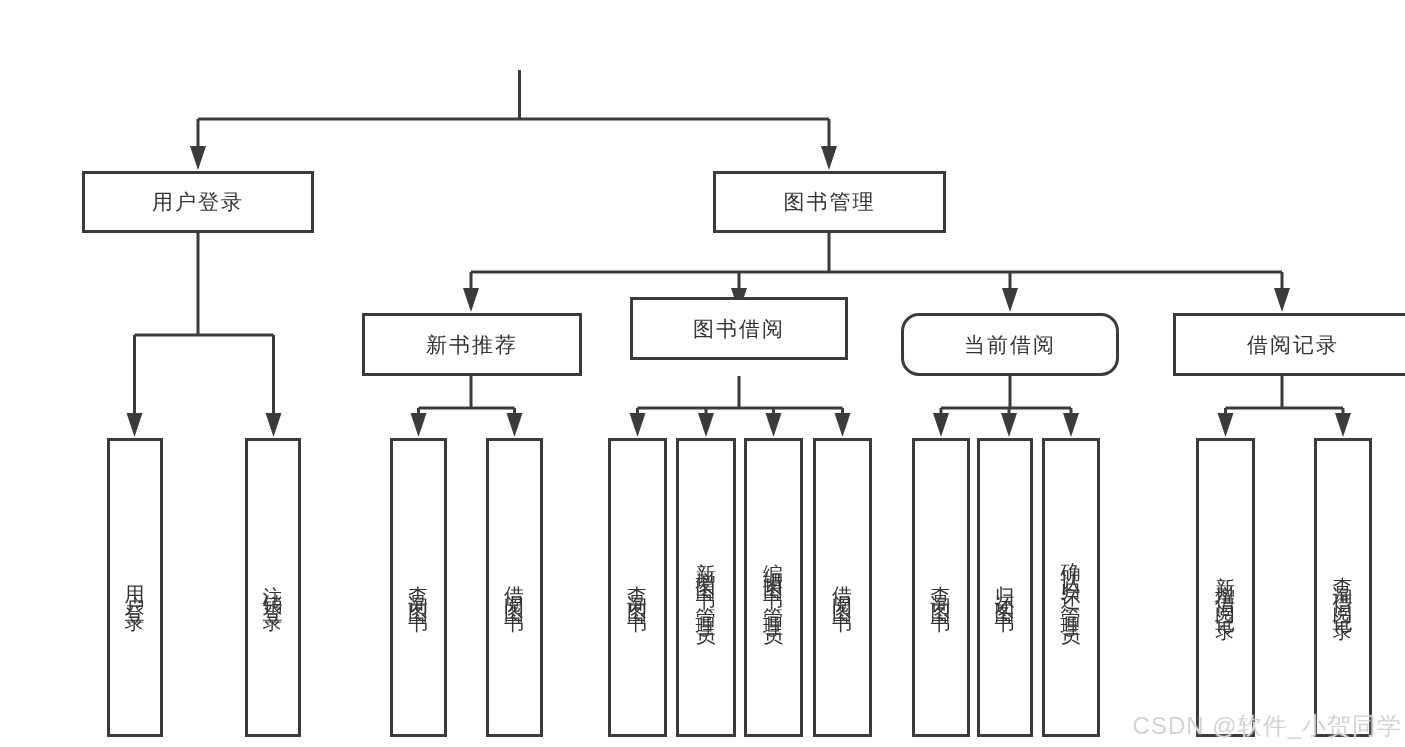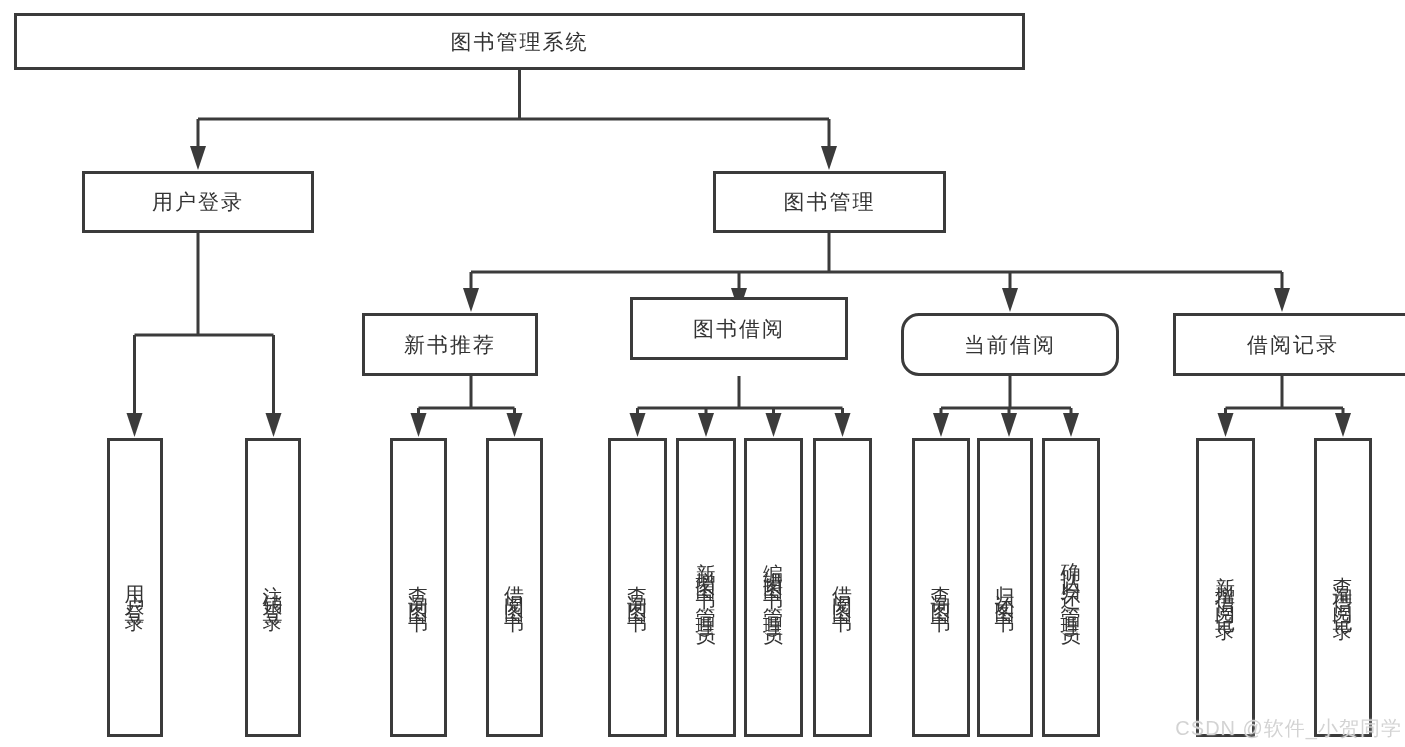--- a/index.html
+++ b/index.html
@@ -48,21 +48,21 @@
     white-space: nowrap;
     line-height: 1;
   }
   .node.leaf {
     font-size: 20px;
   }
   .watermark {
     position: absolute;
     right: 3px;
     bottom: 5px;
-    font-size: 20px;
+    font-size: 24px;
     letter-spacing: 1px;
     color: var(--watermark);
     text-shadow: 0 0 2px rgba(255,255,255,0.9);
     z-index: 10;
     pointer-events: none;
   }
 </style>
 </head>
 <body>
 
@@ -94,32 +94,29 @@
       <polygon points="765.5,413 781.5,413 773.5,437"></polygon>
       <polygon points="834.5,413 850.5,413 842.5,437"></polygon>
       <polygon points="933,413 949,413 941,437"></polygon>
       <polygon points="1001,413 1017,413 1009,437"></polygon>
       <polygon points="1063,413 1079,413 1071,437"></polygon>
       <polygon points="1217.5,413 1233.5,413 1225.5,437"></polygon>
       <polygon points="1335,413 1351,413 1343,437"></polygon>
     </g>
   </svg>
 
-  <div class="node" style="left:14px;top:13px;width:1011px;height:57px;">
-    <span>图书管理系统</span>
-  </div>
 
   <div class="node" style="left:82px;top:171px;width:232px;height:62px;">
     <span>用户登录</span>
   </div>
   <div class="node" style="left:713px;top:171px;width:233px;height:62px;">
     <span>图书管理</span>
   </div>
 
-  <div class="node" style="left:362px;top:313px;width:176px;height:63px;">
+  <div class="node" style="left:362px;top:313px;width:220px;height:63px;">
     <span>新书推荐</span>
   </div>
   <div class="node" style="left:630px;top:297px;width:218px;height:63px;">
     <span>图书借阅</span>
   </div>
   <div class="node" style="left:901px;top:313px;width:218px;height:63px;border-radius:18px;">
     <span>当前借阅</span>
   </div>
   <div class="node" style="left:1173px;top:313px;width:240px;height:63px;">
     <span>借阅记录</span>

